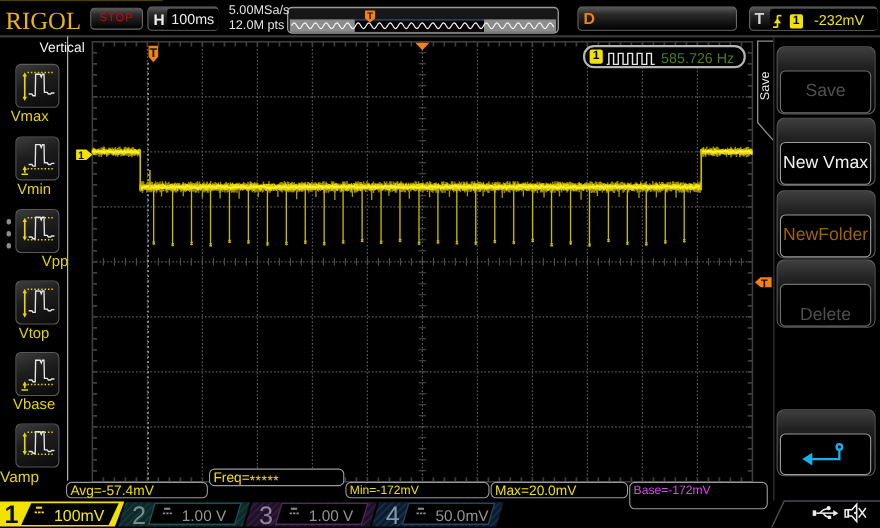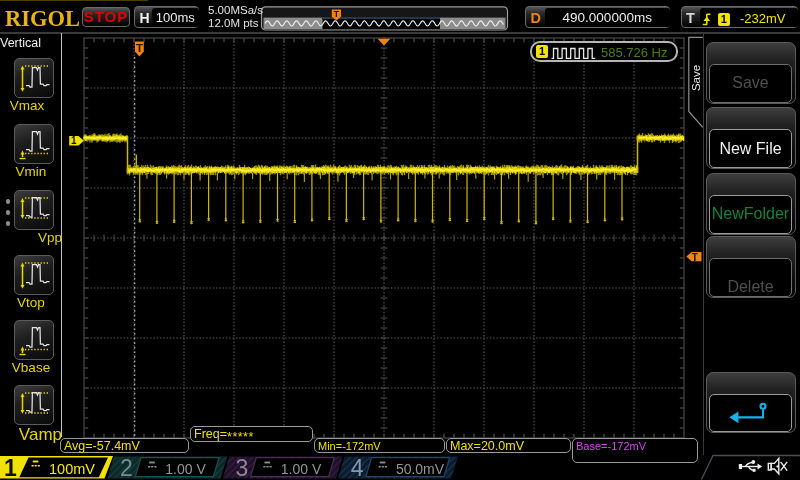--- a/index.html
+++ b/index.html
@@ -121,46 +121,45 @@
   <path d="M780.6,461.8l6.6,8.8M787.2,461.8l-6.6,8.8"></path>
 </g>
 <circle cx="777.6" cy="466.4" r="1.2" fill="#ededed"></circle>
 
 <path d="M702.8,37.4h-14v74l14,16" fill="none" stroke="#8f8f8f" stroke-width="1.2"></path>
 
 </svg>
 
 <div class="abs" style="left:0;top:0;width:148px;height:1px;background:#4a3e00"></div>
 <div class="abs" style="left:0;top:32px;width:800px;height:1.5px;background:#3a3a3a"></div>
-<div class="abs" style="left:5px;top:6px;font-family:'Liberation Serif',serif;font-weight:bold;font-size:22.5px;color:#e9b312">RIGOL</div>
+<div class="abs" style="left:5px;top:6px;font-family:'Liberation Serif',serif;font-weight:normal;font-size:22.5px;color:#e9b312">RIGOL</div>
 <div class="abs grad" style="left:82px;top:6.5px;width:48px;height:20px;display:flex;align-items:center;justify-content:center">
-    <span style="font-size:15px;font-weight:bold;color:#e00000;letter-spacing:1px">STOP</span>
+    <span style="font-size:10px;font-weight:normal;color:#e00000;letter-spacing:1px">STOP</span>
   </div>
 <div class="abs grad" style="left:134px;top:6px;width:65px;height:21.5px">
   <span class="abs" style="left:4.5px;top:2.5px;font-size:14px;font-weight:bold;color:#f0f0f0">H</span>
   <div class="abs" style="left:17px;top:1px;width:46.5px;height:19px;background:#000;border-radius:3px;display:flex;align-items:center;justify-content:center;font-size:13px;color:#ededed">100ms</div>
 </div>
 <div class="abs" style="left:208px;top:3.5px;font-size:11.5px;line-height:13px;color:#e2e2e2">5.00MSa/s<br>12.0M pts</div>
 <div class="abs grad" style="left:525px;top:6px;width:145px;height:21.5px">
   <span class="abs" style="left:4.5px;top:2.5px;font-size:14.5px;font-weight:bold;color:#f28212">D</span>
-  <div class="abs" style="left:19px;top:1px;width:124.5px;height:19px;background:#000;border-radius:3px;display:flex;align-items:center;justify-content:center;font-size:13.5px;color:#ededed">490.000000ms</div>
 </div>
 <div class="abs grad" style="left:681px;top:6px;width:117px;height:21.5px">
   <span class="abs" style="left:4px;top:2.5px;font-size:14.5px;font-weight:bold;color:#d8d8d8">T</span>
   <div class="abs" style="left:18px;top:1px;width:98px;height:19px;background:#000;border-radius:3px"></div>
   <svg class="abs" style="left:19.5px;top:6px" width="10" height="13" viewBox="0 0 10 13">
     <path d="M4.8,1.2h3.6M4.8,1.1V11.7M0.8,11.6h4.2" fill="none" stroke="#f0e000" stroke-width="1.5"></path>
     <path d="M4.8,3.7l3.4,4.4h-6.8z" fill="#f0e000"></path>
   </svg>
   <div class="abs" style="left:36px;top:6px;width:11.5px;height:12.5px;background:#f2e200;border-radius:2px;display:flex;align-items:center;justify-content:center;font-size:11px;font-weight:bold;color:#000">1</div>
   <span class="abs" style="left:58px;top:4px;font-size:13px;color:#f2e200">-232mV</span>
 </div>
 
 <div class="abs" style="left:60.5px;top:33px;width:1.5px;height:404px;background:#c4c4c4"></div>
-<div class="abs" style="left:0;top:36px;width:61px;text-align:left;font-size:12.5px;color:#f0f0f0">Vertical</div>
+<div class="abs" style="left:16px;top:36px;width:61px;text-align:right;font-size:12.5px;color:#f0f0f0">Vertical</div>
 <div style="position:absolute;left:14px;top:58px;width:38px;height:38px;border-radius:5px;border:1px solid #5a5a5a;background:linear-gradient(160deg,#3d3d3d 0%,#1e1e1e 40%,#0a0a0a 100%)">
 <svg width="38" height="38" viewBox="0 0 38 38">
       <line x1="10" y1="7" x2="34" y2="7" stroke="#e8d800" stroke-width="1.4" stroke-dasharray="1.3 1.8"></line>
       <polyline points="11,26.5 14,26.5 15,28 17,28 17.4,8.5 21.5,8.5 22.5,11 23.5,8.5 25,8.5 25.4,25 28,25 29,26.5 31,26.5 32,25.5 34.5,25.5" fill="none" stroke="#e4e4e4" stroke-width="1.25"></polyline>
       <path d="M7.5,9.5V30" stroke="#e8d800" stroke-width="1.5"></path>
       <path d="M7.5,6.6l2.0,3.9h-4.0z" fill="#e8d800"></path>
       <path d="M7.5,32.8l2.0,-3.9h-4.0z" fill="#e8d800"></path>
     </svg></div>
 <div style="position:absolute;left:0px;top:98px;width:54px;text-align:center;font-size:13.5px;color:#e4d400">Vmax</div>
 <div style="position:absolute;left:14px;top:124px;width:38px;height:38px;border-radius:5px;border:1px solid #5a5a5a;background:linear-gradient(160deg,#3d3d3d 0%,#1e1e1e 40%,#0a0a0a 100%)">
@@ -202,40 +201,40 @@
 <div style="position:absolute;left:0px;top:360px;width:62px;text-align:center;font-size:13.5px;color:#e4d400">Vbase</div>
 <div style="position:absolute;left:14px;top:385px;width:38px;height:38px;border-radius:5px;border:1px solid #5a5a5a;background:linear-gradient(160deg,#3d3d3d 0%,#1e1e1e 40%,#0a0a0a 100%)">
 <svg width="38" height="38" viewBox="0 0 38 38">
       <line x1="10" y1="7" x2="34" y2="7" stroke="#e8d800" stroke-width="1.4" stroke-dasharray="1.3 1.8"></line>
       <line x1="10" y1="27" x2="34" y2="27" stroke="#e8d800" stroke-width="1.4" stroke-dasharray="1.3 1.8"></line>
       <polyline points="11,24.5 14,24.5 15,26 17,26 17.4,6.5 21.5,6.5 22.5,9 23.5,6.5 25,6.5 25.4,23 28,23 29,24.5 31,24.5 32,23.5 34.5,23.5" fill="none" stroke="#e4e4e4" stroke-width="1.25"></polyline>
       <path d="M7.5,10V25" stroke="#e8d800" stroke-width="1.5"></path>
       <path d="M7.5,7l2.0,3.9h-4.0z" fill="#e8d800"></path>
       <path d="M7.5,27.8l2.0,-3.9h-4.0z" fill="#e8d800"></path>
     </svg></div>
-<div style="position:absolute;left:0px;top:425px;width:62px;text-align:right;font-size:17px;color:#e4d400">Vamp</div>
+<div style="position:absolute;left:0px;top:425px;width:82px;text-align:left;font-size:14px;color:#e4d400">Vamp</div>
 <div class="abs" style="left:5.5px;top:199px;width:4.5px;height:4.5px;border-radius:50%;background:#8e8e8e"></div>
 <div class="abs" style="left:5.5px;top:210px;width:4.5px;height:4.5px;border-radius:50%;background:#8e8e8e"></div>
 <div class="abs" style="left:5.5px;top:221px;width:4.5px;height:4.5px;border-radius:50%;background:#8e8e8e"></div>
 
 <div class="abs" style="left:703px;top:33px;width:1.2px;height:422px;background:#3a3a3a"></div>
 <div class="abs" style="left:689px;top:64px;width:14px;height:28px;color:#e8e8e8;font-size:11.5px;transform:rotate(-90deg);transform-origin:center;white-space:nowrap;display:flex;align-items:center;justify-content:center">Save</div>
 <div style="position:absolute;left:705.5px;top:41.5px;width:88px;height:60px;border-radius:7px;border:1px solid #5a5a5a;background:linear-gradient(180deg,#3e3e3e 0%,#222 28%,#0c0c0c 70%,#060606 100%)">
 <div style="position:absolute;left:2.5px;top:21px;width:81px;height:37.5px;border-radius:5px;border:1.5px solid #6e6e6e;background:#000;display:flex;align-items:center;justify-content:center">
       <span style="font-size:16px;color:#4f4f4f">Save</span>
     </div>
   </div>
 <div style="position:absolute;left:705.5px;top:107px;width:88px;height:59.5px;border-radius:7px;border:1px solid #5a5a5a;background:linear-gradient(180deg,#3e3e3e 0%,#222 28%,#0c0c0c 70%,#060606 100%)">
 <div style="position:absolute;left:2.5px;top:21px;width:81px;height:37.0px;border-radius:5px;border:1.5px solid #9a9a9a;background:#000;display:flex;align-items:center;justify-content:center">
-      <span style="font-size:16px;color:#f2f2f2">New File</span>
+      <span style="font-size:16px;color:#f2f2f2">New Vmax</span>
     </div>
   </div>
 <div style="position:absolute;left:705.5px;top:172.5px;width:88px;height:60px;border-radius:7px;border:1px solid #5a5a5a;background:linear-gradient(180deg,#3e3e3e 0%,#222 28%,#0c0c0c 70%,#060606 100%)">
 <div style="position:absolute;left:2.5px;top:21px;width:81px;height:37.5px;border-radius:5px;border:1.5px solid #9a9a9a;background:#000;display:flex;align-items:center;justify-content:center">
-      <span style="font-size:16px;color:#15803d">NewFolder</span>
+      <span style="font-size:16px;color:#a16207">NewFolder</span>
     </div>
   </div>
 <div style="position:absolute;left:705.5px;top:236px;width:88px;height:59.5px;border-radius:7px;border:1px solid #5a5a5a;background:linear-gradient(180deg,#3e3e3e 0%,#222 28%,#0c0c0c 70%,#060606 100%)">
 <div style="position:absolute;left:2.5px;top:21px;width:81px;height:37.0px;border-radius:5px;border:1.5px solid #6e6e6e;background:#000;display:flex;align-items:flex-end;justify-content:center">
       <span style="font-size:16px;color:#4f4f4f">Delete</span>
     </div>
   </div>
 <div style="position:absolute;left:705.5px;top:372px;width:88px;height:58.5px;border-radius:7px;border:1px solid #5a5a5a;background:linear-gradient(180deg,#3e3e3e 0%,#222 28%,#0c0c0c 70%,#060606 100%)">
 <div style="position:absolute;left:2.5px;top:21px;width:81px;height:36.0px;border-radius:5px;border:1.5px solid #9a9a9a;background:#000;display:flex;align-items:center;justify-content:center">
       <svg width="84" height="37" viewBox="0 0 84 37">

